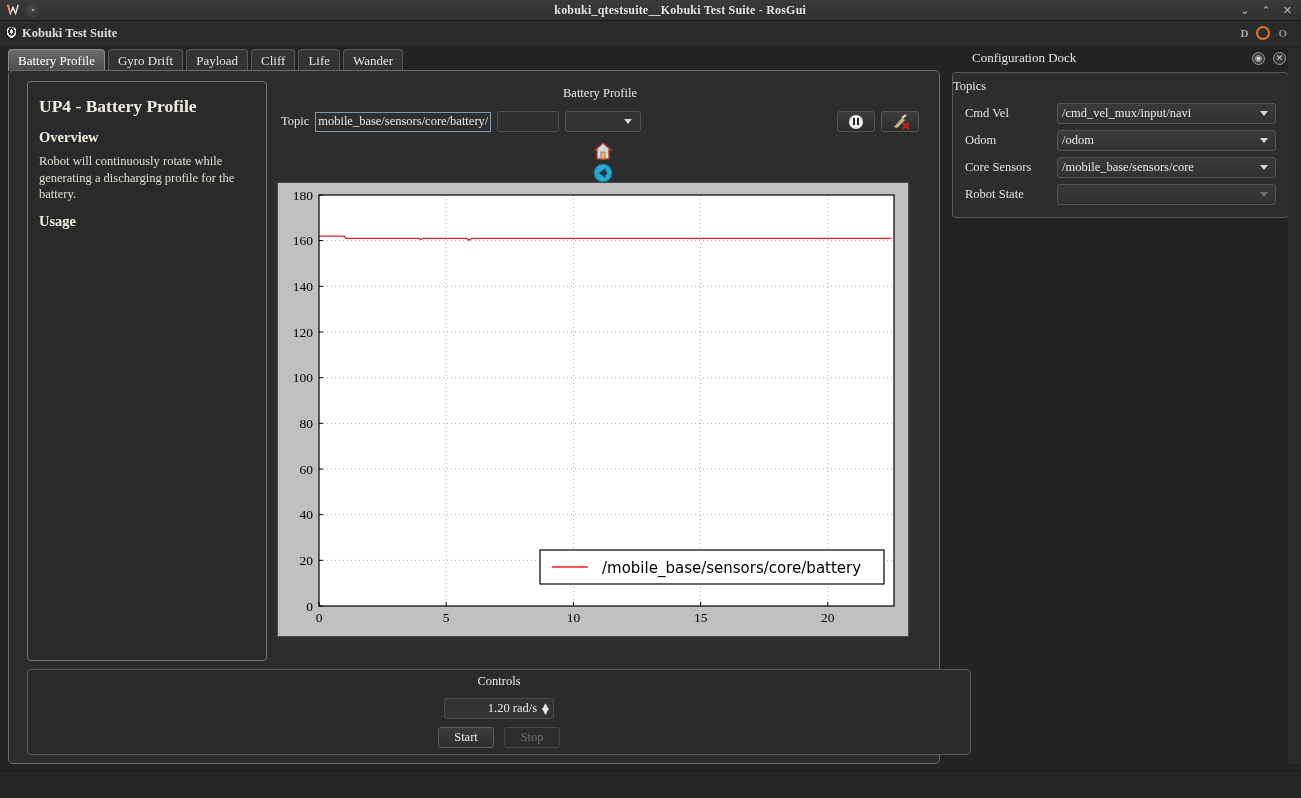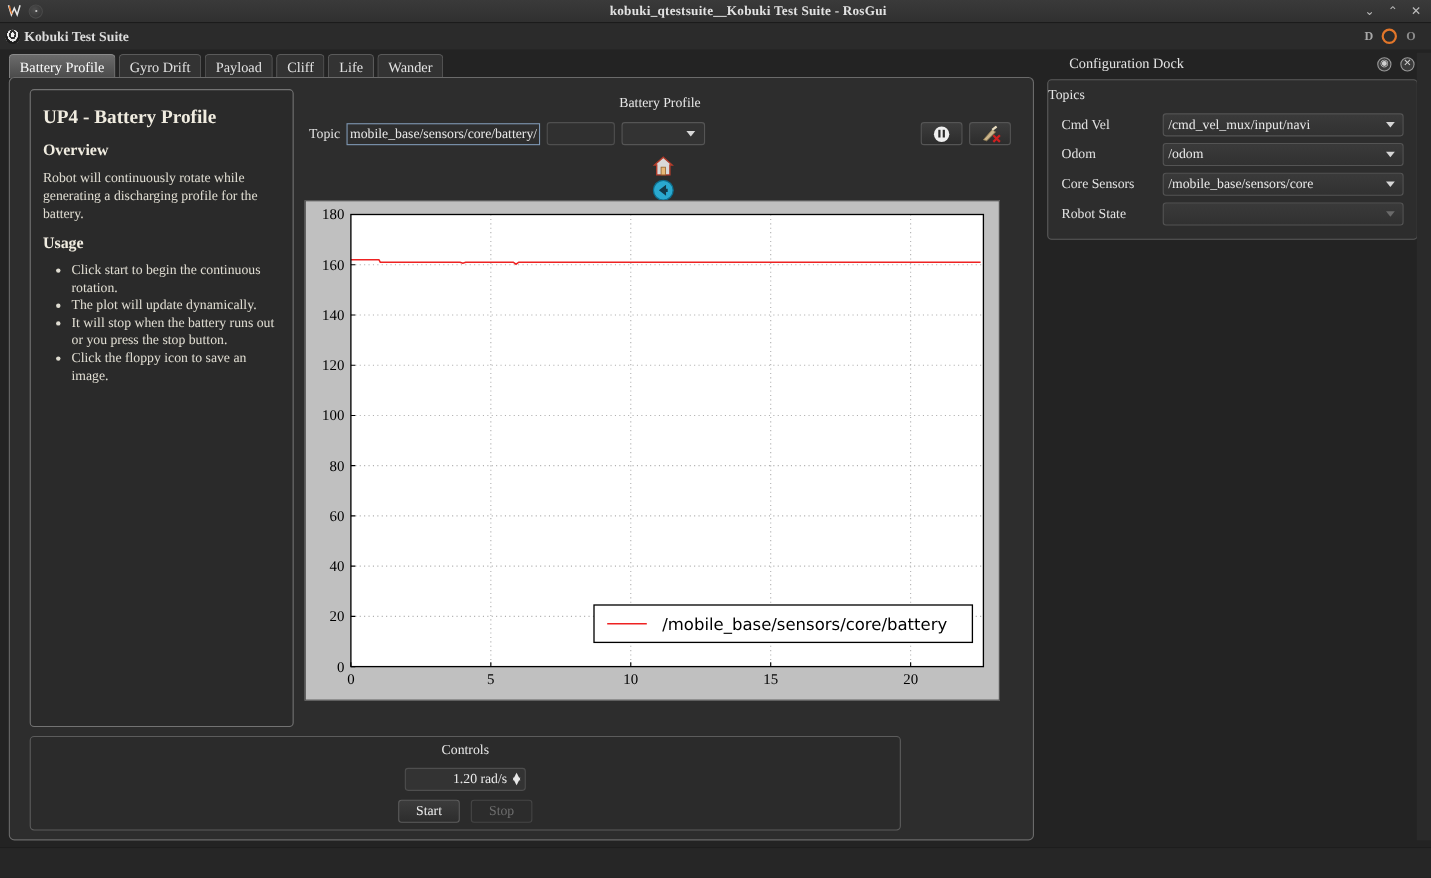--- a/index.html
+++ b/index.html
@@ -138,21 +138,21 @@
   .coords { margin-left: auto; display: flex; gap: 30px; padding-right: 14px; color: #dedede; font-size: 12.5px; }
 
   
   .canvas {
     position: absolute; left: 0; top: 101px; width: 632px; height: 455px;
     background: #c0c0c0; border: 1px solid #4a4a4a;
   }
 
   
   .controls {
-    position: absolute; left: 18px; top: 598px; width: 792px; height: 86px;
+    position: absolute; left: 18px; top: 598px; width: 944px; height: 86px;
     background: #2b2b2b; border: 1px solid #5c5c5c; border-radius: 4px;
   }
   .controls-title { text-align: center; color: #e8e8e8; font-size: 12.5px; margin-top: 4px; }
   .spinwrap {
     width: 110px; height: 21px; margin: 9px auto 0 auto;
     background: #333333; border: 1px solid #4e4e4e; border-radius: 3px;
     display: flex; align-items: center; justify-content: flex-end; padding-right: 4px; gap: 5px;
   }
   .spinval { color: #eaeaea; font-size: 12.5px; }
   .spinarrows { display: flex; flex-direction: column; line-height: 5px; color: #e6e6e6; font-size: 9px; font-family: "DejaVu Sans", sans-serif; }
@@ -248,26 +248,20 @@
   <div class="tab">Wander</div>
 </div>
 
 <div class="mainframe">
 
   <div class="docpanel">
     <div class="doc-h1">UP4 - Battery Profile</div>
     <div class="doc-h2">Overview</div>
     <div class="doc-p">Robot will continuously rotate while generating a discharging profile for the battery.</div>
     <div class="doc-h2">Usage</div>
-    <ul class="doc-ul">
-      <li>Click start to begin the continuous rotation.</li>
-      <li>The plot will update dynamically.</li>
-      <li>It will stop when the battery runs out or you press the stop button.</li>
-      <li>Click the floppy icon to save an image.</li>
-    </ul>
   </div>
 
   <div class="plotpanel">
     <div class="plot-title">Battery Profile</div>
 
     <div class="topicrow">
       <span class="topiclabel">Topic</span>
       <input class="topicinput" type="text" value="/mobile_base/sensors/core/battery" style="">
       <div class="blankinput"></div>
       <div class="topicselect"></div>

